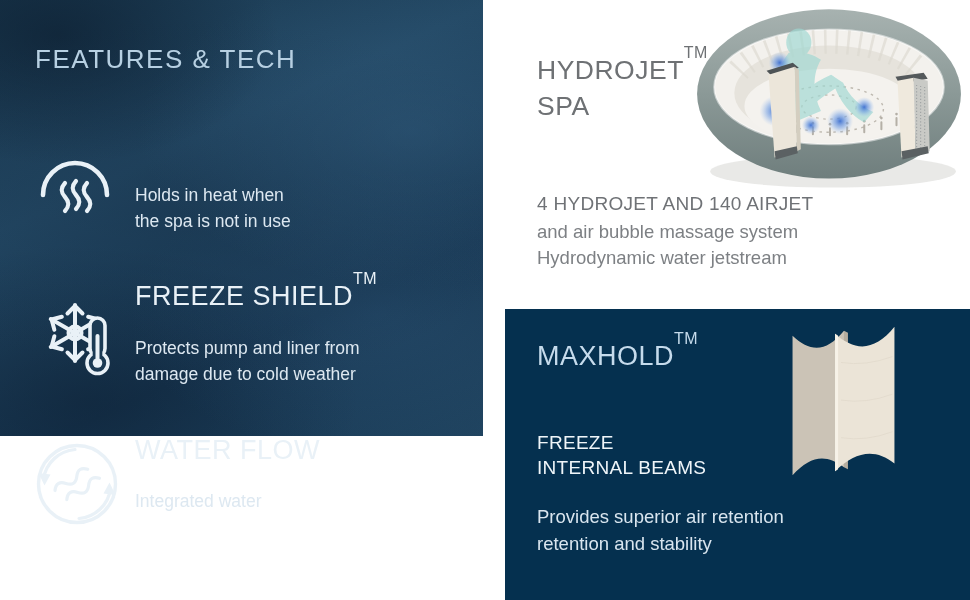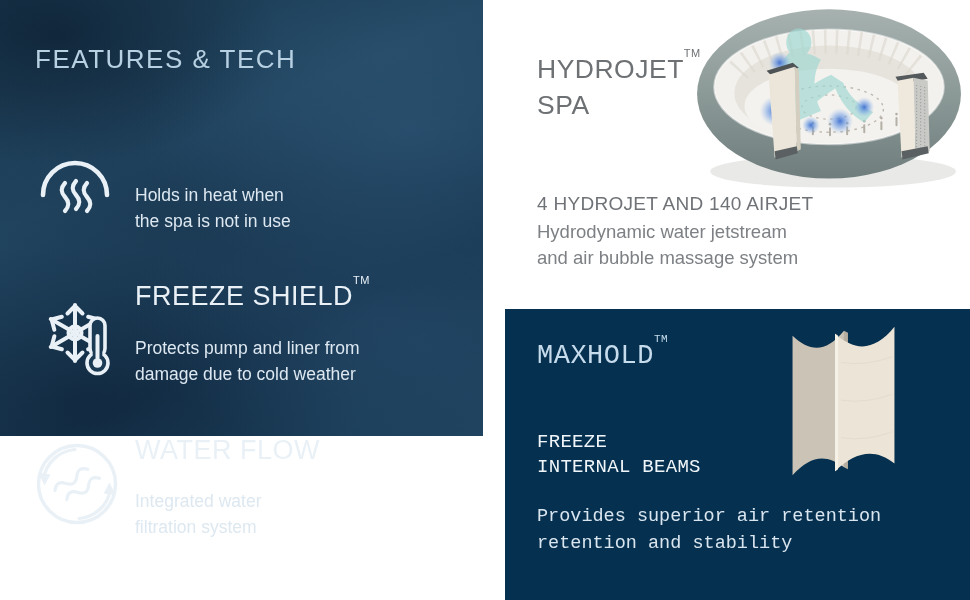--- a/index.html
+++ b/index.html
@@ -24,38 +24,38 @@
     font-size:26px; letter-spacing:1.5px; color:#b7d0e2; font-weight:400;
   }
   .feature-title {
     position:absolute; left:135px; font-size:27px; letter-spacing:0.5px;
     color:#e9f1f7; font-weight:400; white-space:nowrap;
   }
   .feature-desc {
     position:absolute; left:135px; font-size:17.5px; line-height:26px;
     color:#dde8f1; font-weight:400;
   }
-  .mark { font-size:11px; position:relative; top:-11px; letter-spacing:0.5px; }
+  .mark { font-size:16px; position:relative; top:-11px; letter-spacing:0.5px; }
   .icon { position:absolute; }
   
   .hydrojet-title {
     position:absolute; left:537px; top:46px; font-size:26.5px; line-height:36px;
     color:#6e7174; letter-spacing:0.5px;
   }
   .hydrojet-sub {
     position:absolute; left:537px; top:193px; font-size:19px; color:#6f7276;
     letter-spacing:0.3px; white-space:nowrap;text-align:right;
   }
   .hydrojet-desc {
     position:absolute; left:537px; top:219px; font-size:18.5px; line-height:26px; color:#7d8084;
   }
   .tub { position:absolute; left:686px; top:0px; width:282px; height:202px; }
   
   .maxhold-box {
-    position:absolute; left:505px; top:309px; width:465px; height:291px; background:#05304f;font-family:Liberation Mono, monospace;
+    position:absolute; left:505px; top:309px; width:465px; height:291px; background:#05304f;
   }
   .maxhold-title {
     position:absolute; left:32px; top:32px; font-size:27px; color:#c6dbec; letter-spacing:0.5px;
   }
   .maxhold-sub {
     position:absolute; left:32px; top:121px; font-size:19px; line-height:25px;
     color:#eff5f9; letter-spacing:0.3px;
   }
   .maxhold-desc {
     position:absolute; left:32px; top:194px; font-size:18.5px; line-height:27px; color:#d9e5ef;
@@ -123,21 +123,20 @@
         </g>
         <path d="M41 8.5 A34.5 34.5 0 0 0 9.5 38" stroke-width="3.2"></path>
         <path d="M45 77.5 A34.5 34.5 0 0 0 76.5 48" stroke-width="3.2"></path>
       </g>
       <path d="M4.5 32 L10.5 44.5 L16.5 33.5 Z" fill="#e9f1f7"></path>
       <path d="M69.5 52.5 L75.5 41.5 L81.5 54 Z" fill="#e9f1f7"></path>
     </svg>
     <div class="feature-title" style="top:435px"><span>WATER FLOW</span><sup class="mark"></sup><span></span></div>
     <div class="feature-desc" style="top:488px">
       <div>Integrated water</div>
-      <div>filtration system</div>
     </div>
   </div>
 
   <div>
     <div class="hydrojet-title">
       <div><span>HYDROJET</span><sup class="mark">TM</sup></div>
       <div>SPA</div>
     </div>
 
     <svg class="tub" viewBox="0 0 280 200">
@@ -199,22 +198,22 @@
         <path d="M208 76 L236 72 L240 78 L212 83 Z" fill="#54595b"></path>
         <path d="M210 80 L226 77 L228 152 L214 156 Z" fill="#efe9dd"></path>
         <path d="M226 77 L240 80 L242 150 L228 152 Z" fill="#c9cac6"></path>
         <path d="M229 84 v64 M233 85 v63 M237 86 v61" stroke="#8f9496" stroke-width="1" stroke-dasharray="1.2 2" opacity="0.8" fill="none"></path>
         <path d="M214 150 L240 145 L241 152 L215 158 Z" fill="#5b6163"></path>
       </g>
     </svg>
 
     <div class="hydrojet-sub">4 HYDROJET AND 140 AIRJET</div>
     <div class="hydrojet-desc">
+      <div>and air bubble massage system</div>
       <div>Hydrodynamic water jetstream</div>
-      <div>and air bubble massage system</div>
     </div>
   </div>
 
   <div class="maxhold-box">
     <div class="maxhold-title"><span>MAXHOLD</span><sup class="mark">TM</sup></div>
 
     <svg class="beams" viewBox="0 0 130 188">
       <path d="M14 21 C32 38 48 38 66 16 L66 154 C48 140 32 142 14 162 Z" fill="#cbc3b6"></path>
       <path d="M66 16 L70 18 L70 156 L66 154 Z" fill="#b5ad9f"></path>
       <path d="M57 19 C77 37 97 37 117 12 L117 150 C97 134 77 138 57 158 Z" fill="#ebe4d7"></path>

